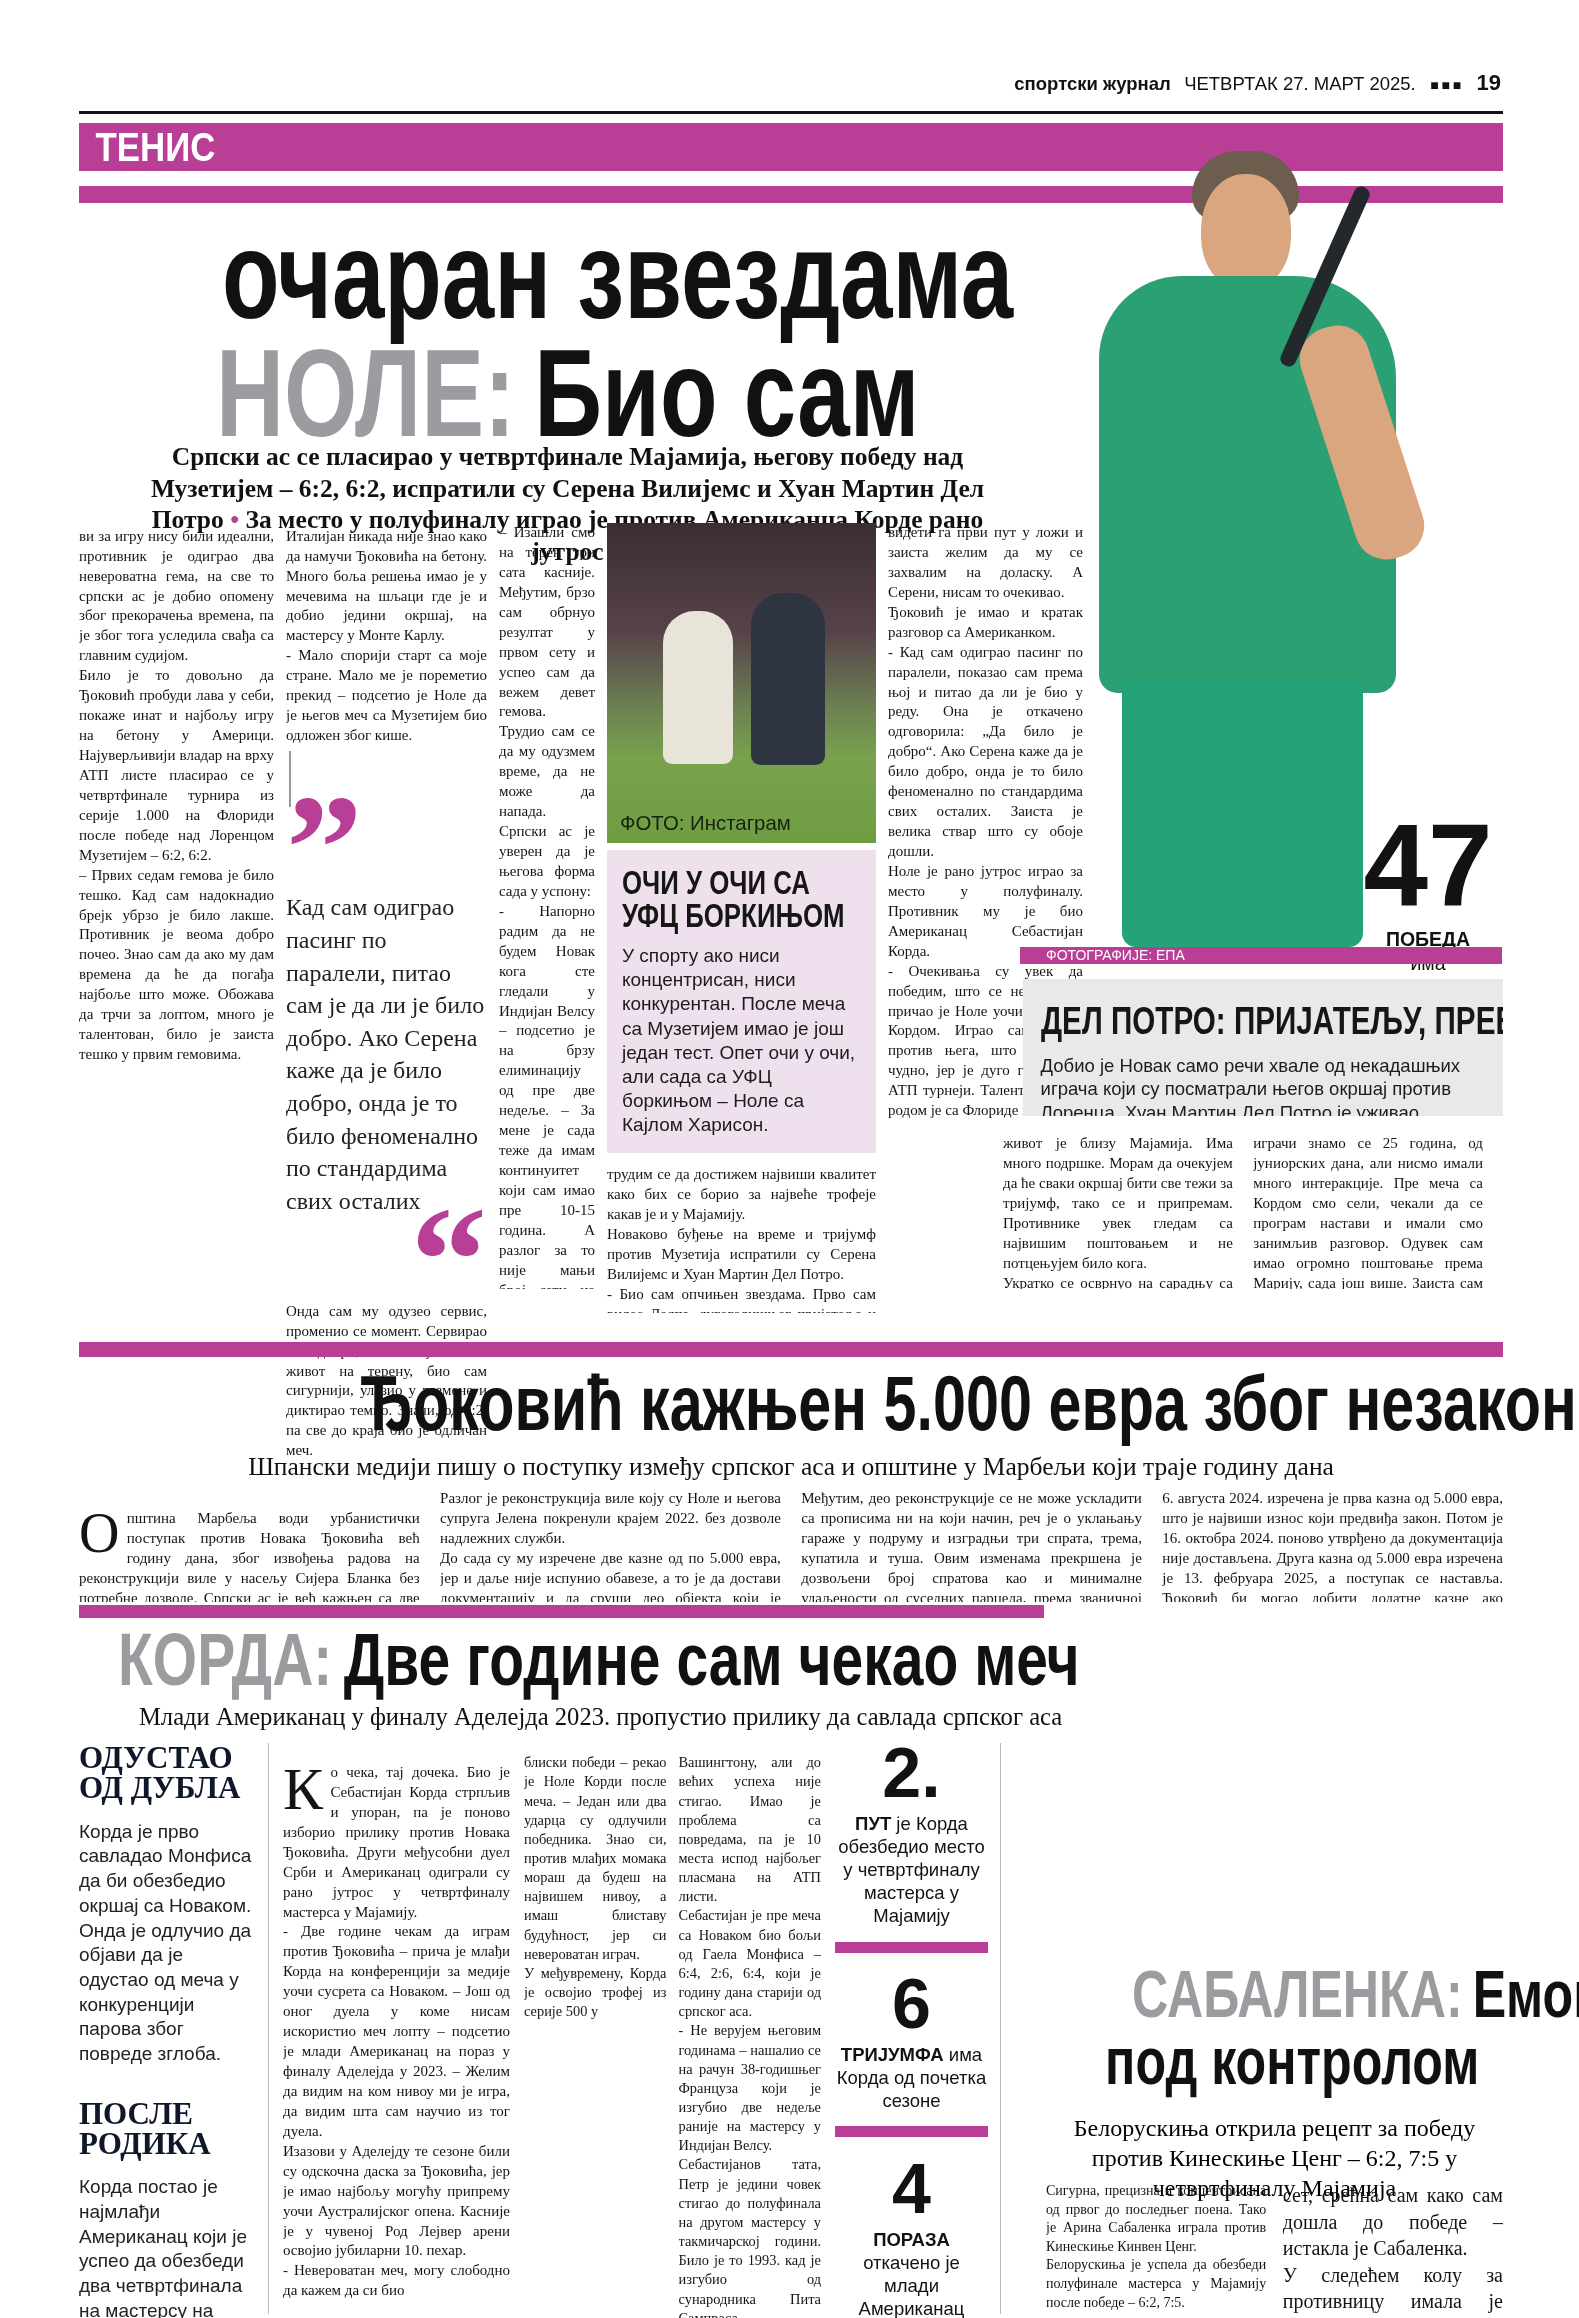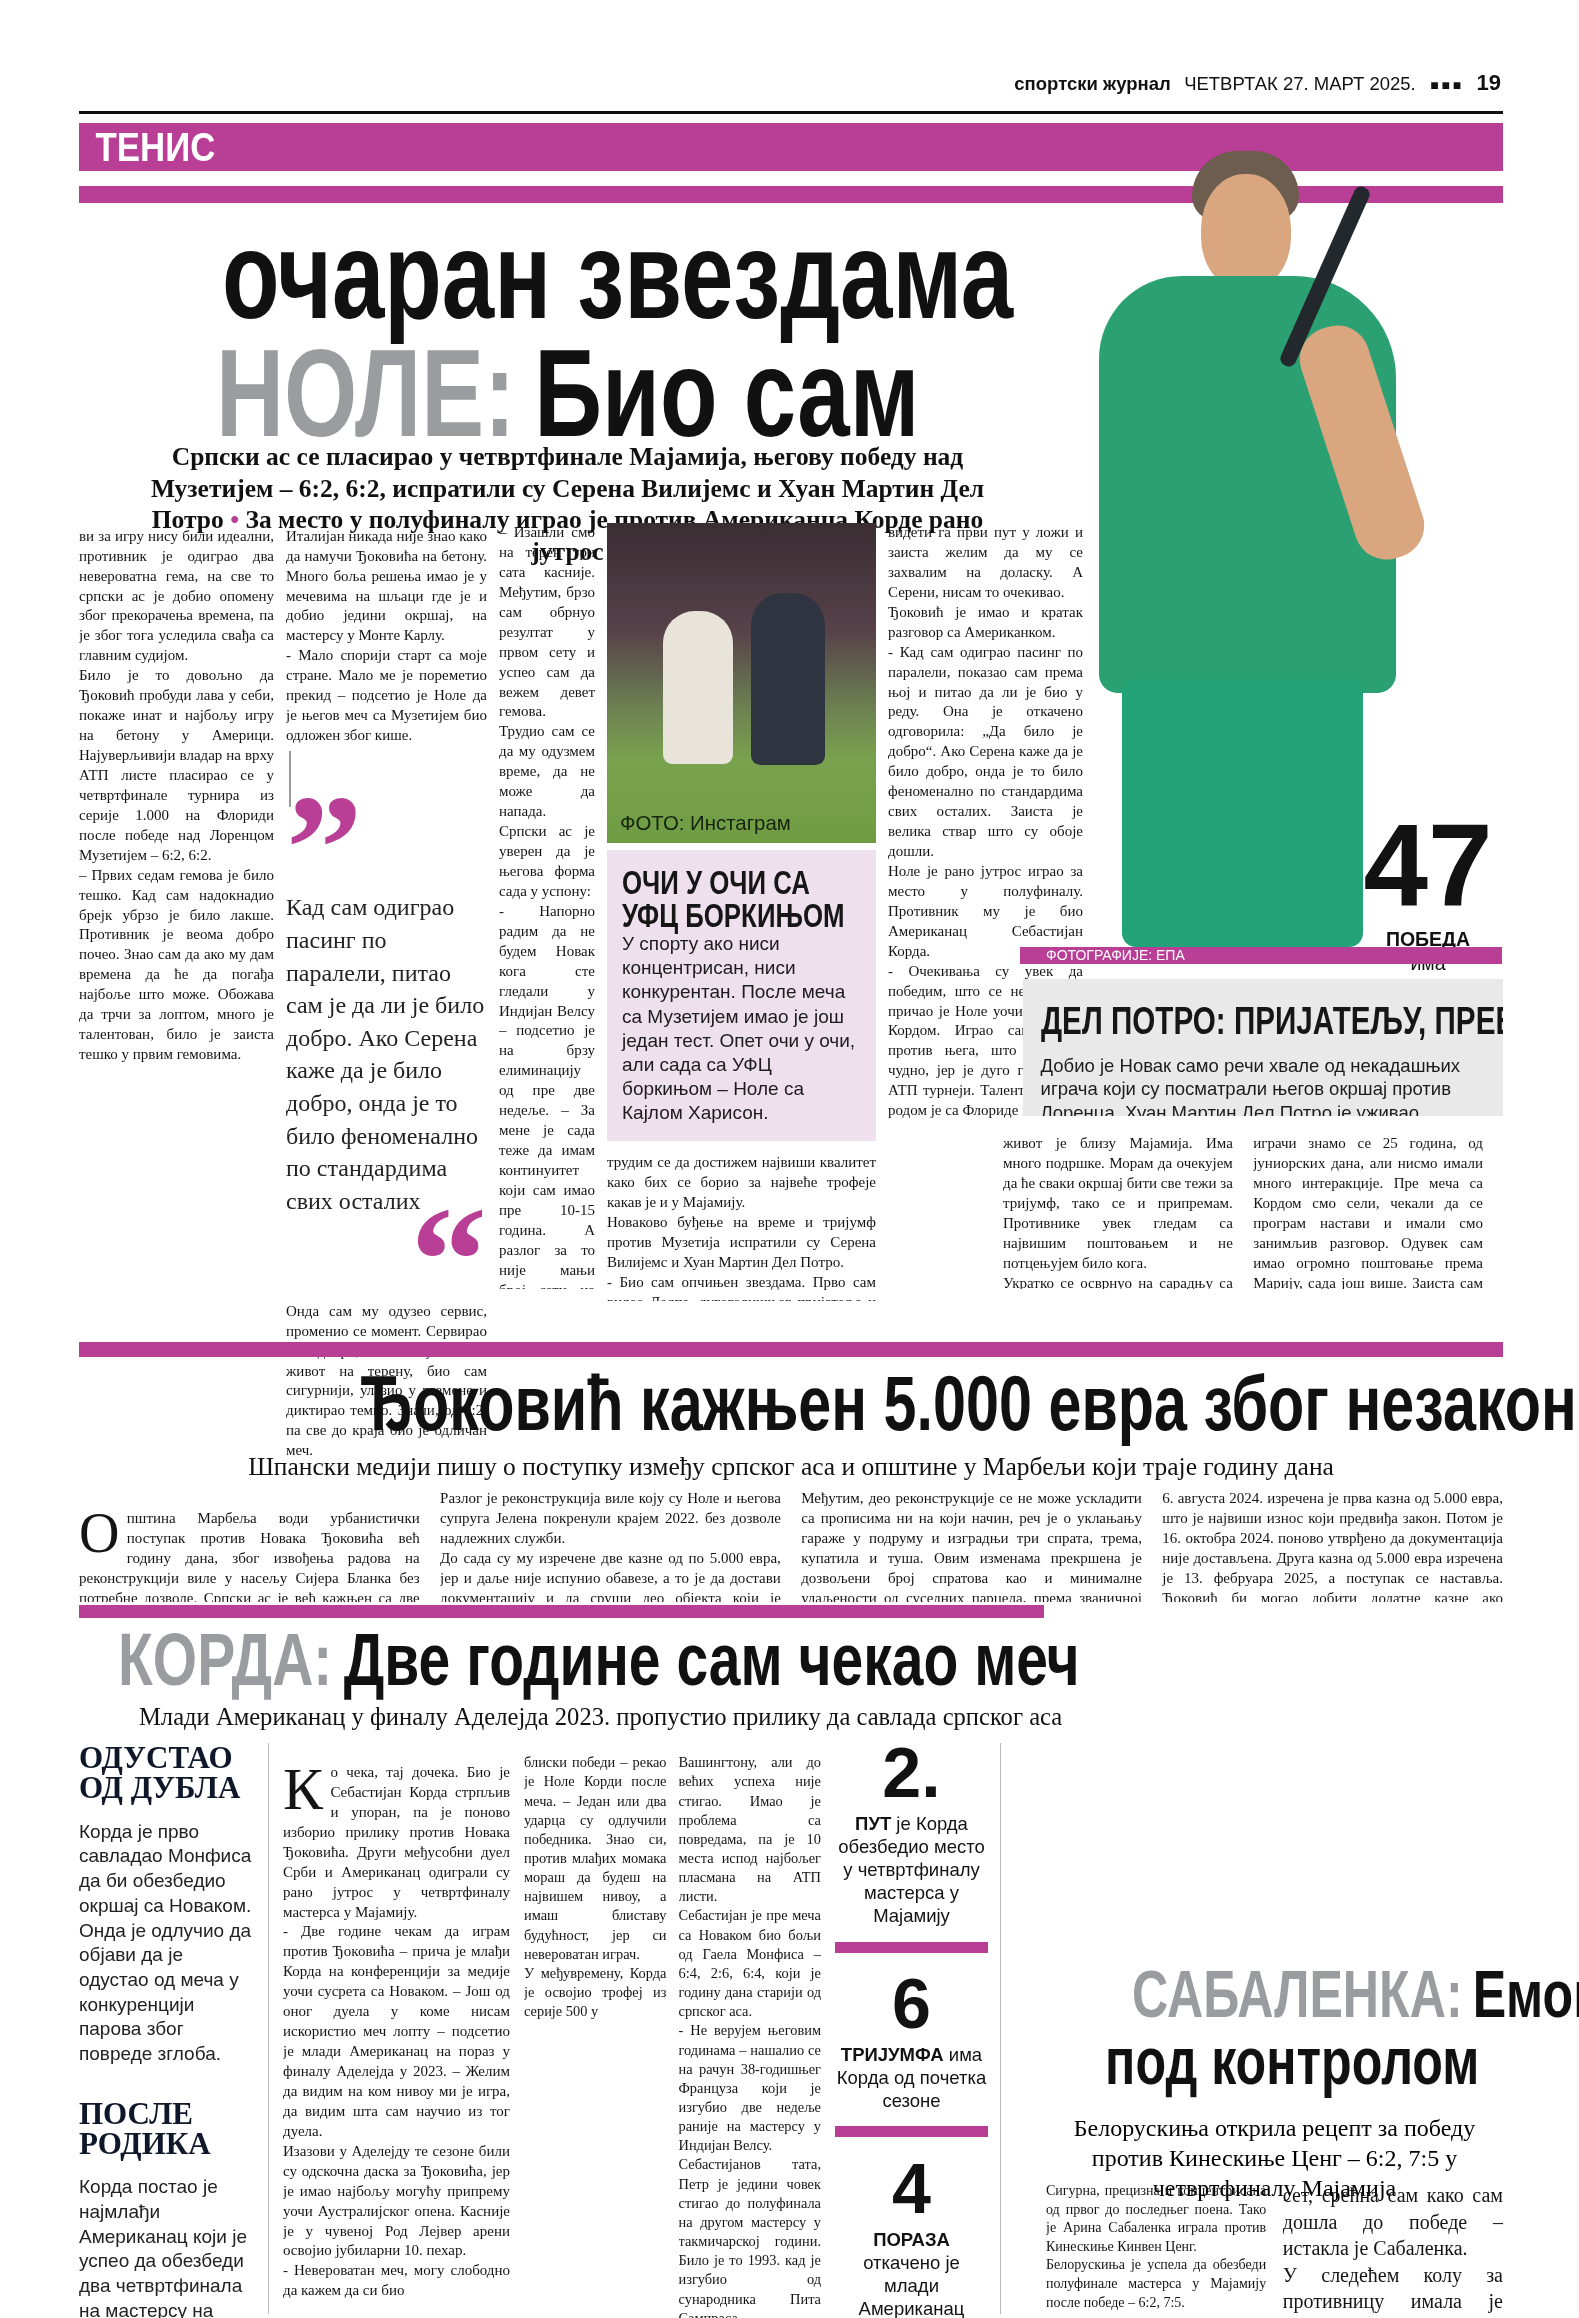--- a/index.html
+++ b/index.html
@@ -111,21 +111,21 @@
       <div class="photo" style="width:269px;height:320px;background:linear-gradient(180deg,#3a2e33 0%,#57424a 34%,#6d8152 58%,#79a24e 74%,#6f9c43 100%);">
         <div class="abs" style="left:56px;top:88px;width:70px;height:153px;background:#e8e4da;border-radius:32px 32px 9.3px 9.3px;"></div>
         <div class="abs" style="left:144px;top:70px;width:74px;height:172px;background:#2e3440;border-radius:32px 32px 9.3px 9.3px;"></div>
         <div class="abs caption" style="left:13px;bottom:8.3px;font-size:20.4px;color:#15230f;">ФОТО: Инстаграм</div>
       </div>
       <div style="background:#eee0ec;margin-top:6.5px;padding:16px 15px;">
         <div class="boxtitle" style="font-size:34px;line-height:.98;">
           <span class="condL">ОЧИ У ОЧИ СА</span><br>
           <span class="condL">УФЦ БОРКИЊОМ</span>
         </div>
-        <div class="sans" style="font-size:19px;line-height:1.27;color:#1c1c1c;">У спорту ако ниси концентрисан, ниси конкурентан. После меча са Музетијем имао је још један тест. Опет очи у очи, али сада са УФЦ боркињом – Ноле са Кајлом Харисон.</div>
+        <div class="sans" style="font-size:19px;line-height:1.27;margin-top:12px;color:#1c1c1c;">У спорту ако ниси концентрисан, ниси конкурентан. После меча са Музетијем имао је још један тест. Опет очи у очи, али сада са УФЦ боркињом – Ноле са Кајлом Харисон.</div>
       </div>
       <div class="body-txt col" style="margin-top:12px;height:148px;">трудим се да достижем највиши квалитет како бих се борио за највеће трофеје какав је и у Мајамију.
 Новаково буђење на време и тријумф против Музетија испратили су Серена Вилијемс и Хуан Мартин Дел Потро.
 - Био сам опчињен звездама. Прво сам видео Делпа, дугогодишњег пријатеља и ривала, био сам много срећан што ми је пружио подршку из мог бокса. Било је феноменално</div>
     </div>
 
     <div class="body-txt col" style="width:195px;flex:none;">видети га први пут у ложи и заиста желим да му се захвалим на доласку. А Серени, нисам то очекивао.
 Ђоковић је имао и кратак разговор са Американком.
 - Кад сам одиграо пасинг по паралели, показао сам према њој и питао да ли је био у реду. Она је откачено одговорила: „Да било је добро“. Ако Серена каже да је било добро, онда је то било феноменално по стандардима свих осталих. Заиста је велика ствар што су обоје дошли.
 Ноле је рано јутрос играо за место у полуфиналу. Противник му је био Американац Себастијан Корда.

